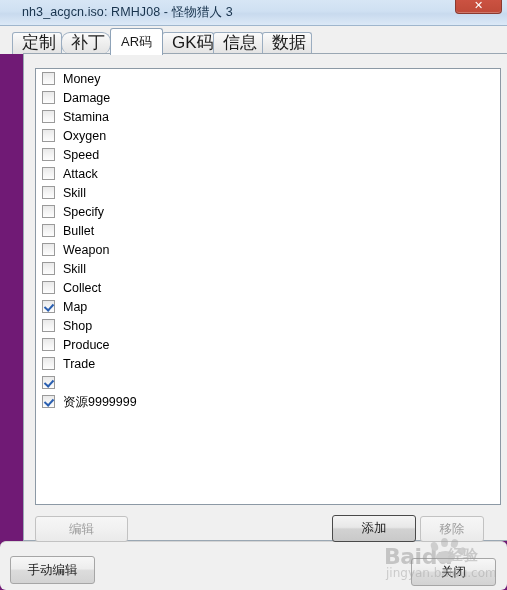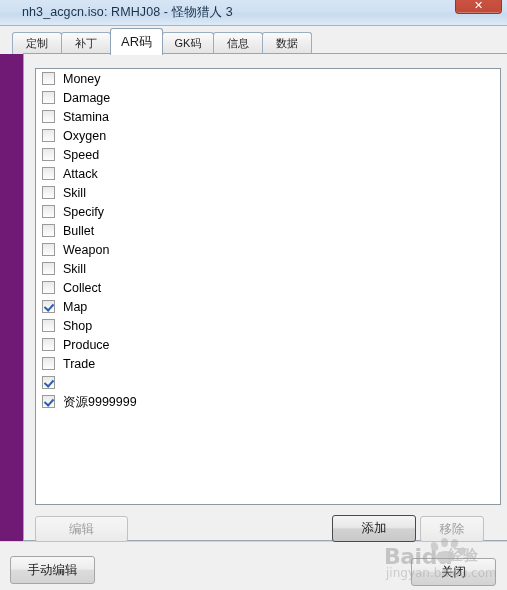--- a/index.html
+++ b/index.html
@@ -79,21 +79,21 @@
   .tab {
     position: absolute;
     top: 6px;
     height: 22px;
     padding: 0 9px;
     box-sizing: border-box;
     border: 1px solid #9badc0;
     border-bottom: none;
     border-radius: 3px 3px 0 0;
     background: linear-gradient(to bottom, #fbfbfb 0%, #eeeeee 50%, #e3e3e3 100%);
-    font-size: 11px;
+    font-size: 17px;
     color: #1a1a1a;
     line-height: 20px;
     white-space: nowrap;
     text-align: center;
   }
   .tab.active {
     top: 2px;
     height: 27px;
     line-height: 25px;
     background: #ffffff;
@@ -193,20 +193,21 @@
   
   #bottombar {
     position: absolute;
     left: 0;
     top: 541px;
     width: 507px;
     height: 49px;
     background: #f0f0f0;
     border-top: 1px solid #d4d4d4;
     box-sizing: border-box;
+    border-radius: 6px;
   }
   #btn-manual { left: 10px;  top: 14px; width: 85px; height: 28px; line-height: 26px; position: absolute; }
   #btn-close  { left: 411px; top: 16px; width: 85px; height: 28px; line-height: 26px; position: absolute; }
 
   
   #watermark {
     position: absolute;
     left: 384px;
     top: 538px;
     width: 118px;
@@ -270,21 +271,21 @@
 
   <div id="titlebar">
     <div id="titlebar-text">nh3_acgcn.iso: RMHJ08 - 怪物猎人 3</div>
     <div id="close-button">
       <div class="glyph">✕</div>
     </div>
   </div>
 
   <div id="tabstrip">
     <div class="tab" id="tab0" style="left: 12px; width: 50px;">定制</div>
-    <div class="tab" id="tab1" style="left: 61px; width: 50px;">补丁</div>
+    <div class="tab" id="tab1" style="left: 61px; width: 50px; border-radius: 9px;">补丁</div>
     <div class="tab active" id="tab2" style="left: 110px; width: 53px;">AR码</div>
     <div class="tab" id="tab3" style="left: 162px; width: 52px;">GK码</div>
     <div class="tab" id="tab4" style="left: 213px; width: 50px;">信息</div>
     <div class="tab" id="tab5" style="left: 262px; width: 50px;">数据</div>
   </div>
 
   <div id="panel">
 
     <div id="listbox">
         <div class="list-item">

